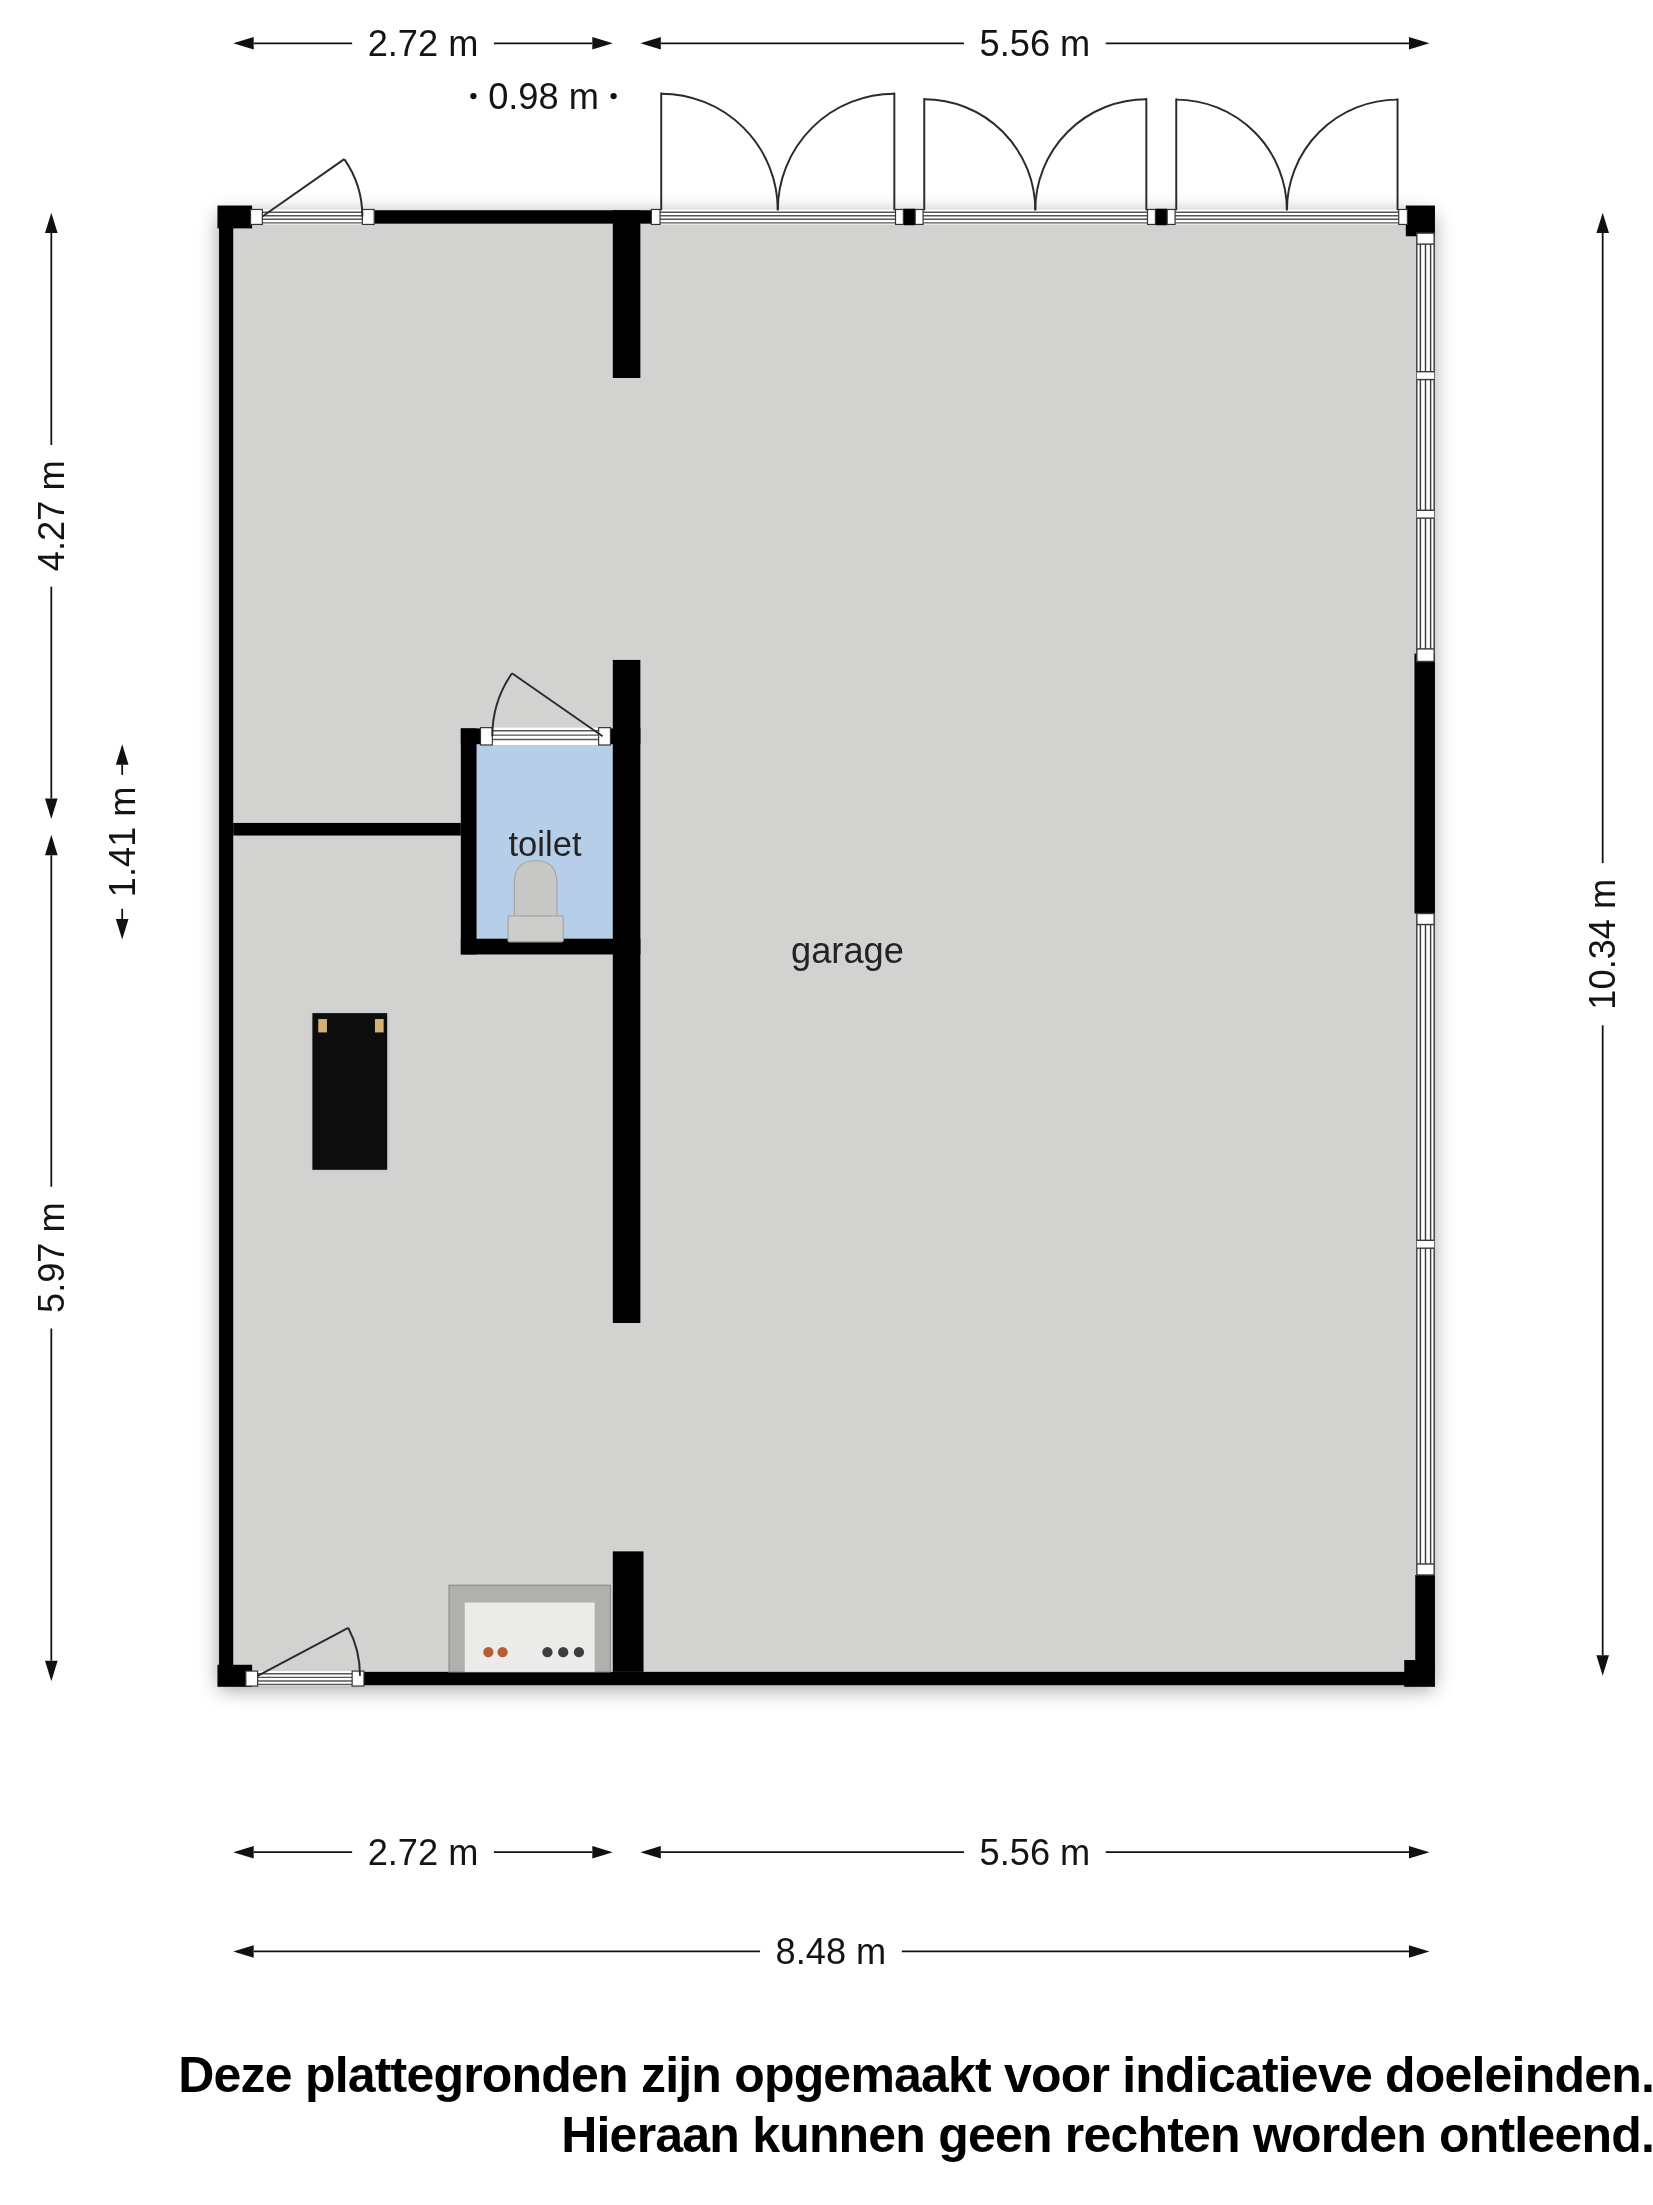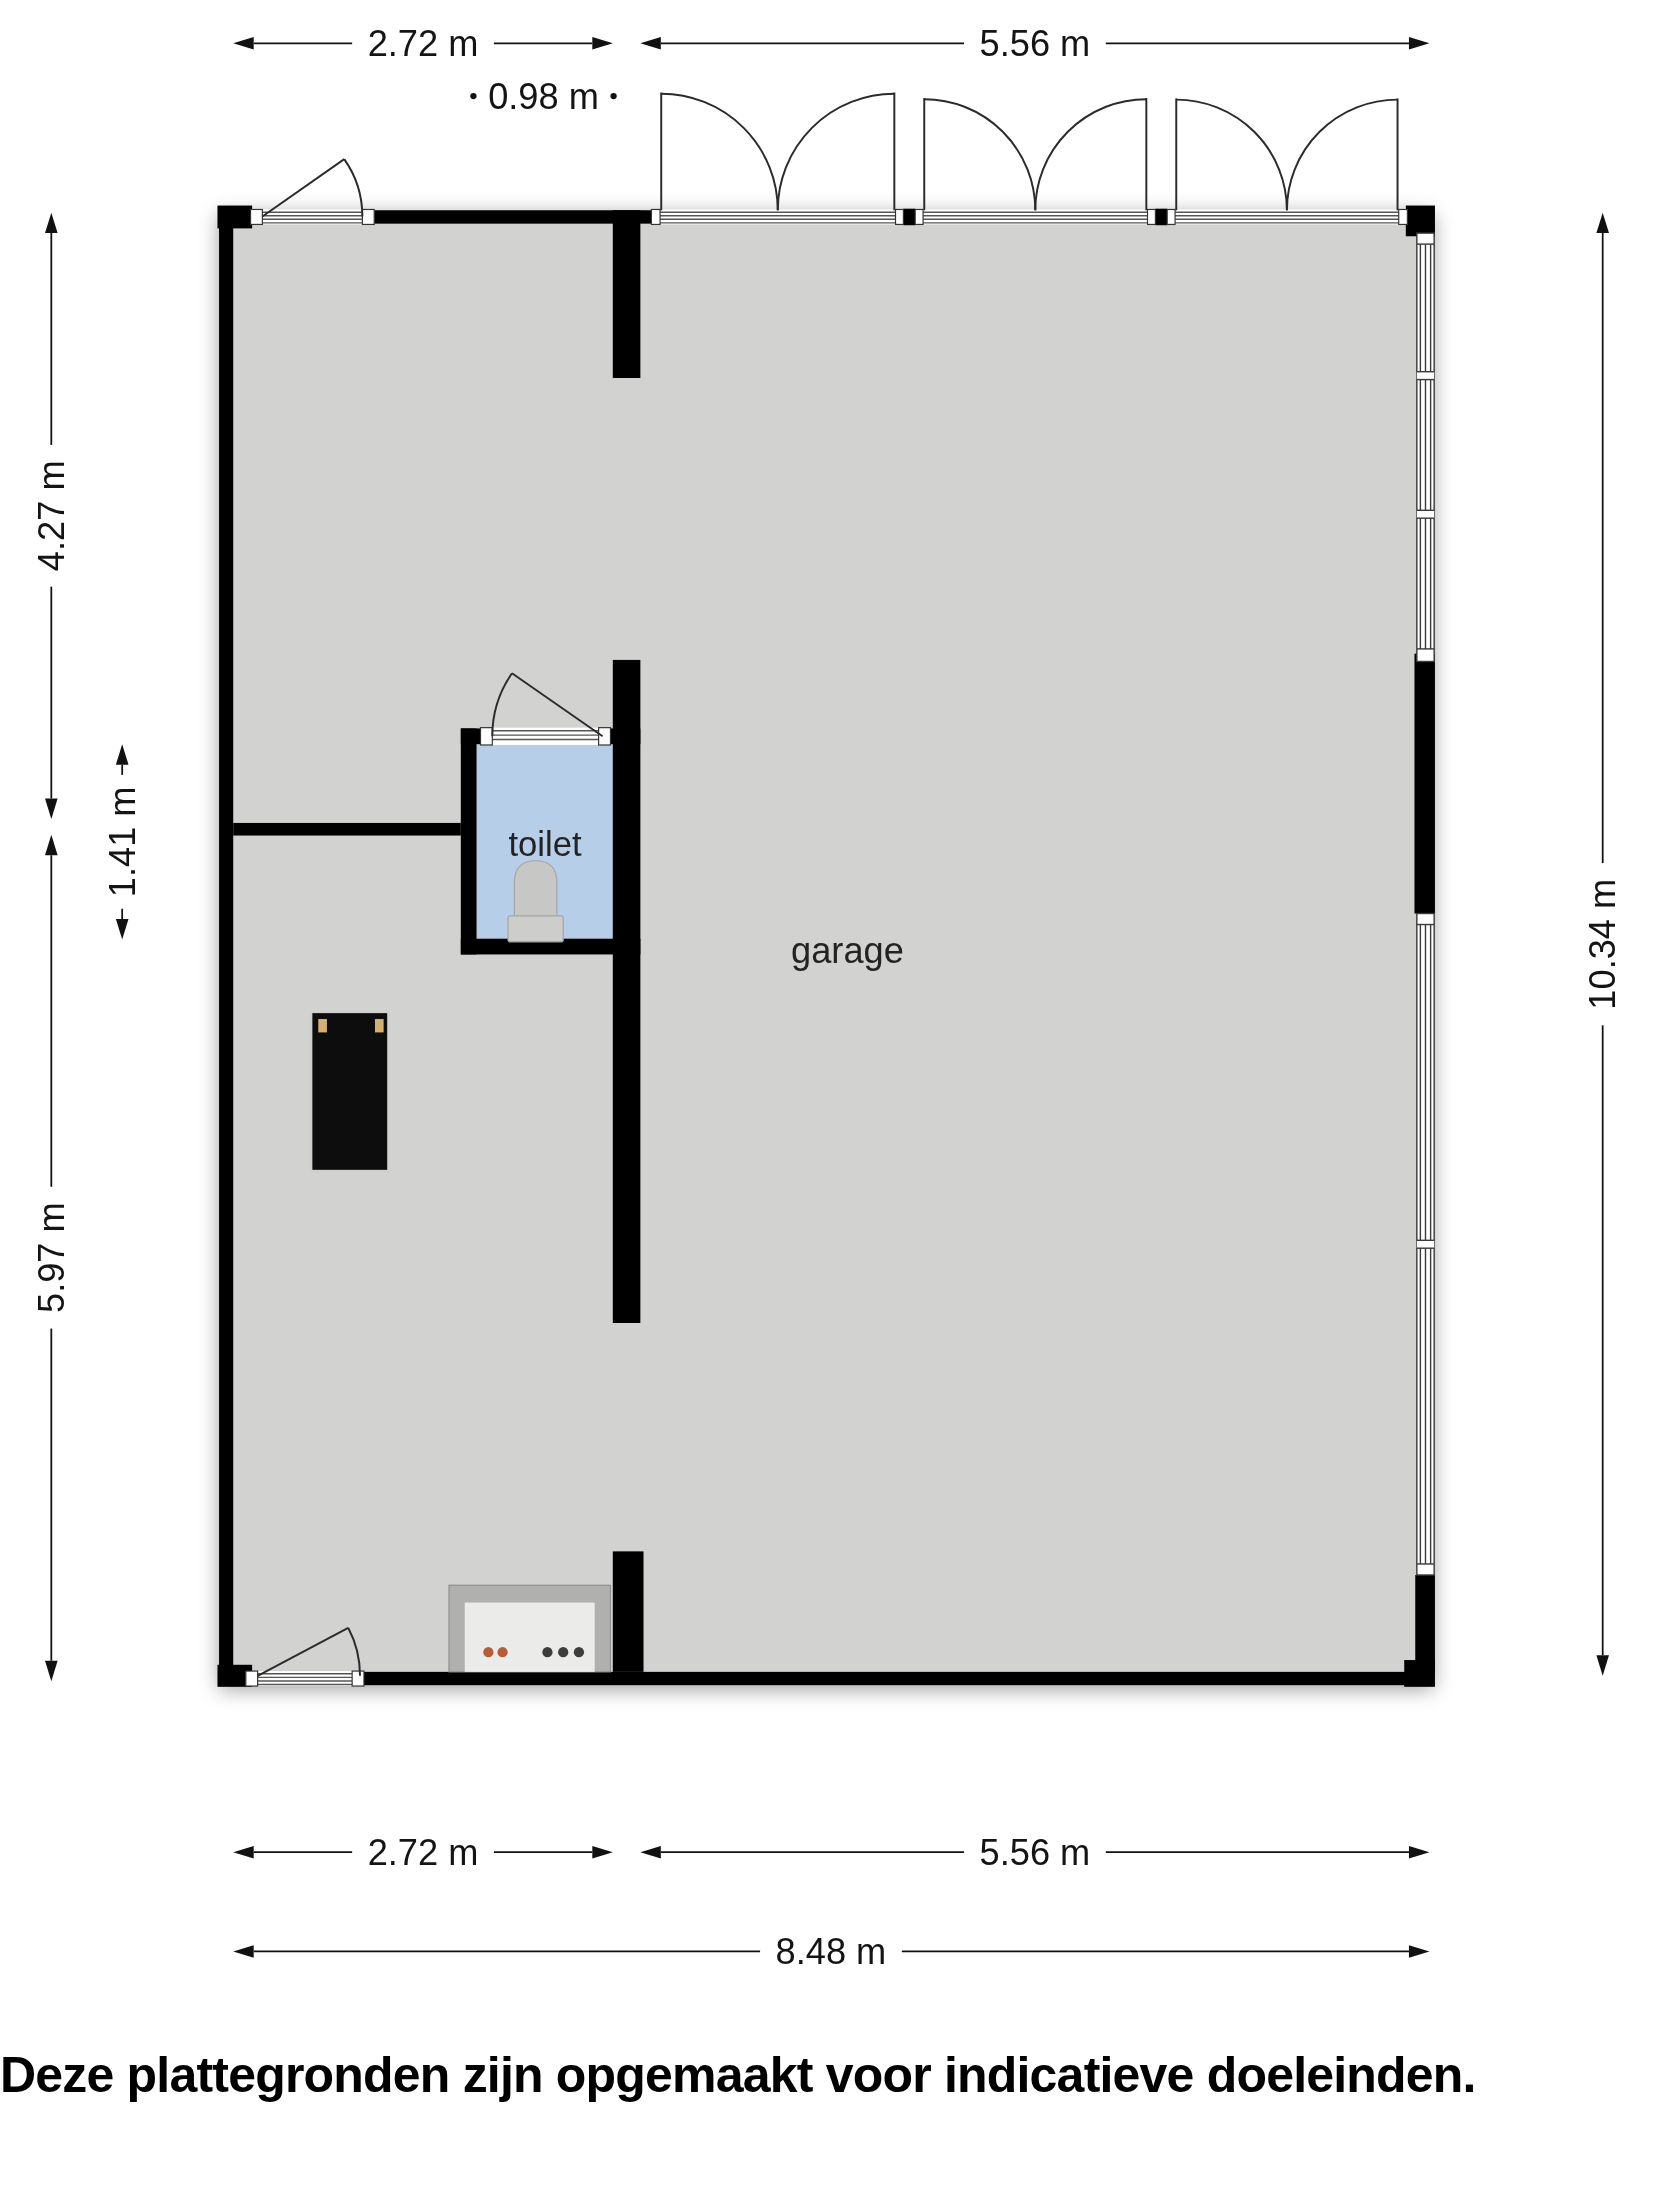--- a/index.html
+++ b/index.html
@@ -1,21 +1,21 @@
 <!DOCTYPE html>
 <html style="font-size:12.6px"><head>
 <meta charset="utf-8">
 <style>
   html,body{margin:0;padding:0;background:#ffffff;}
   .page{position:relative;width:1654px;height:2205px;background:#ffffff;overflow:hidden;
         font-family:"Liberation Sans", sans-serif;}
   svg{position:absolute;left:0;top:0;}
   .dim-text{font-family:"Liberation Sans", sans-serif;font-size:46px;fill:#141414;}
   .room-text{font-family:"Liberation Sans", sans-serif;fill:#232323;}
-  .disclaimer{position:absolute;left:0;right:0;top:2045px;text-align:left;color:#000;
+  .disclaimer{position:absolute;left:0;right:0;top:2045px;text-align:right;color:#000;
               font-family:"Liberation Sans", sans-serif;font-weight:bold;font-size:50px;
               line-height:1.2;letter-spacing:-0.8px;}
 </style>
 </head>
 <body>
 
 <div class="page">
 <svg width="1654" height="2205" viewBox="0 0 2100 2800">
   <defs>
     <filter id="planShadow" x="-6%" y="-6%" width="112%" height="112%">
@@ -281,15 +281,16 @@
       <polygon points="296,2478 322,2470 322,2486" fill="#111" stroke="none"></polygon>
       <polygon points="1815,2478 1789,2470 1789,2486" fill="#111" stroke="none"></polygon>
       <rect x="965" y="2451" width="180" height="54" fill="#ffffff" stroke="none"></rect>
       <text class="dim-text" x="1055" y="2478" dy="0.35em" text-anchor="middle" stroke="none">8.48 m</text>
     </g>
   </g>
 </svg>
 
   <div class="disclaimer">
     <div>Deze plattegronden zijn opgemaakt voor indicatieve doeleinden.</div>
+    <div>Hieraan kunnen geen rechten worden ontleend.</div>
   </div>
 </div>
 
 
 </body></html>

